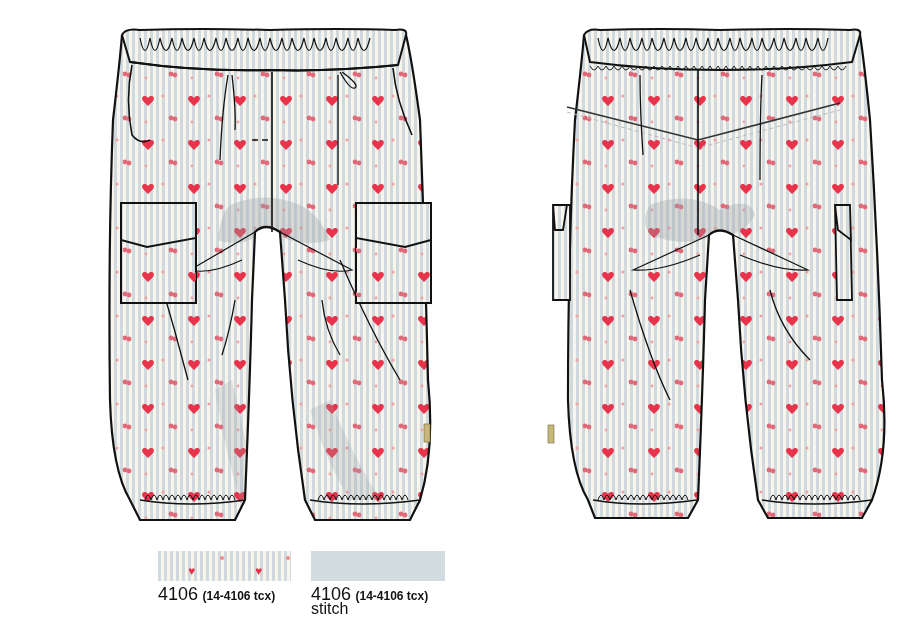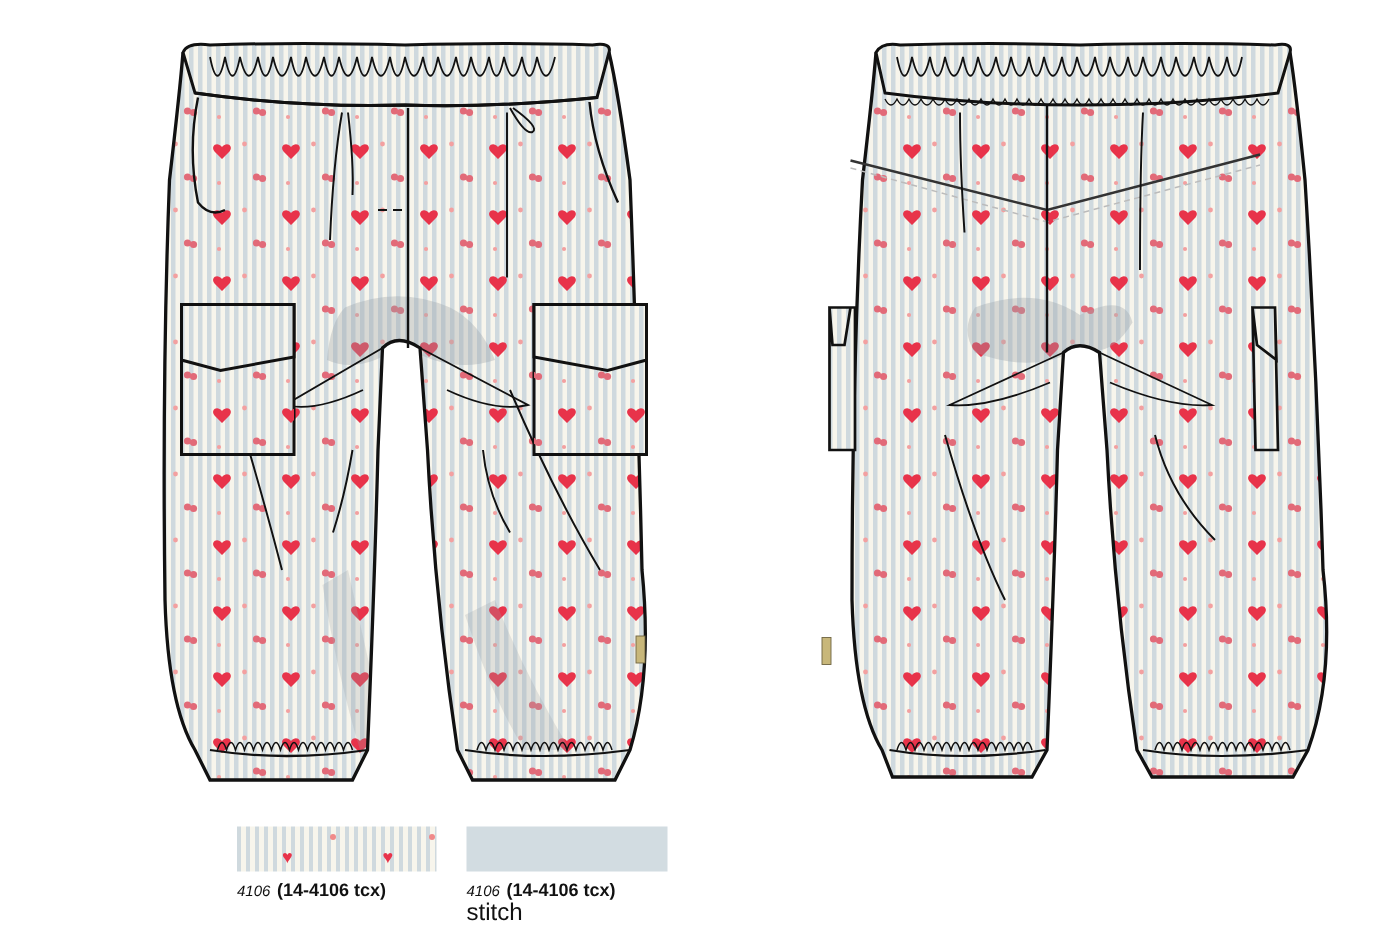--- a/index.html
+++ b/index.html
@@ -5,21 +5,21 @@
   html, body { margin: 0; padding: 0; background: #ffffff; }
   body { width: 916px; height: 632px; position: relative; overflow: hidden; font-family: "Liberation Sans", sans-serif; }
   .sketch { position: absolute; left: 0; top: 0; width: 916px; height: 540px; }
   .swatch { position: absolute; }
   .swatch-print { left: 158px; top: 551px; width: 133px; height: 30px;
     background: repeating-linear-gradient(90deg, #cfd9de 0 3px, #f7f5ec 3px 6px); }
   .swatch-solid { left: 311px; top: 551px; width: 134px; height: 30px; background: #d2dce1; }
   .dot { position: absolute; width: 4px; height: 4px; border-radius: 50%; background: #f08a8a; }
   .heart { position: absolute; color: #e8334a; font-size: 12px; line-height: 12px; }
   .caption { position: absolute; color: #111; white-space: nowrap; }
-  .caption .code { font-size: 10px; font-style: italic; }
+  .caption .code { font-size: 18px; }
   .caption .tcx { font-size: 12px; font-weight: bold; }
   .cap1 { left: 158px; top: 584px; }
   .cap2 { left: 311px; top: 584px; }
   .cap3 { left: 311px; top: 600px; font-size: 16px; text-align: right; }
 </style>
 </head>
 <body>
 
 <svg class="sketch" viewBox="0 0 916 540" xmlns="http://www.w3.org/2000/svg">
   <defs>

